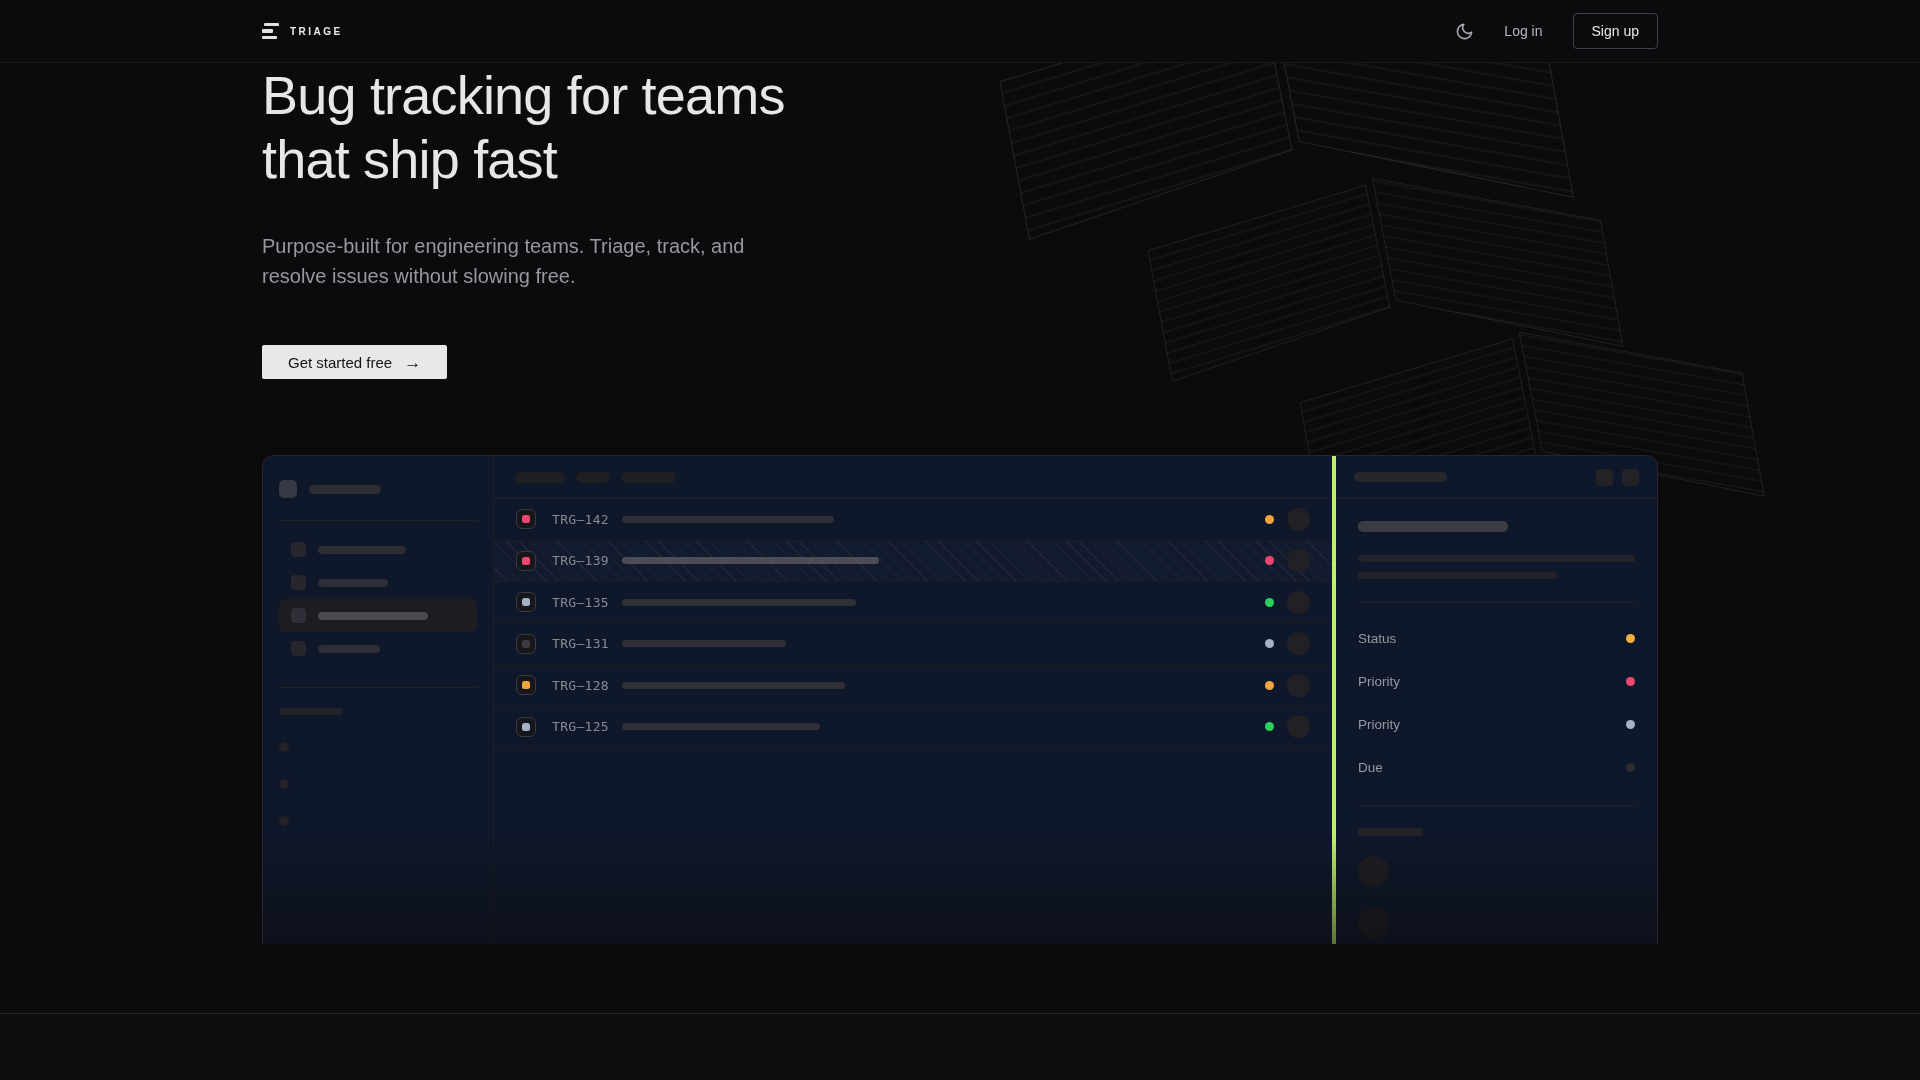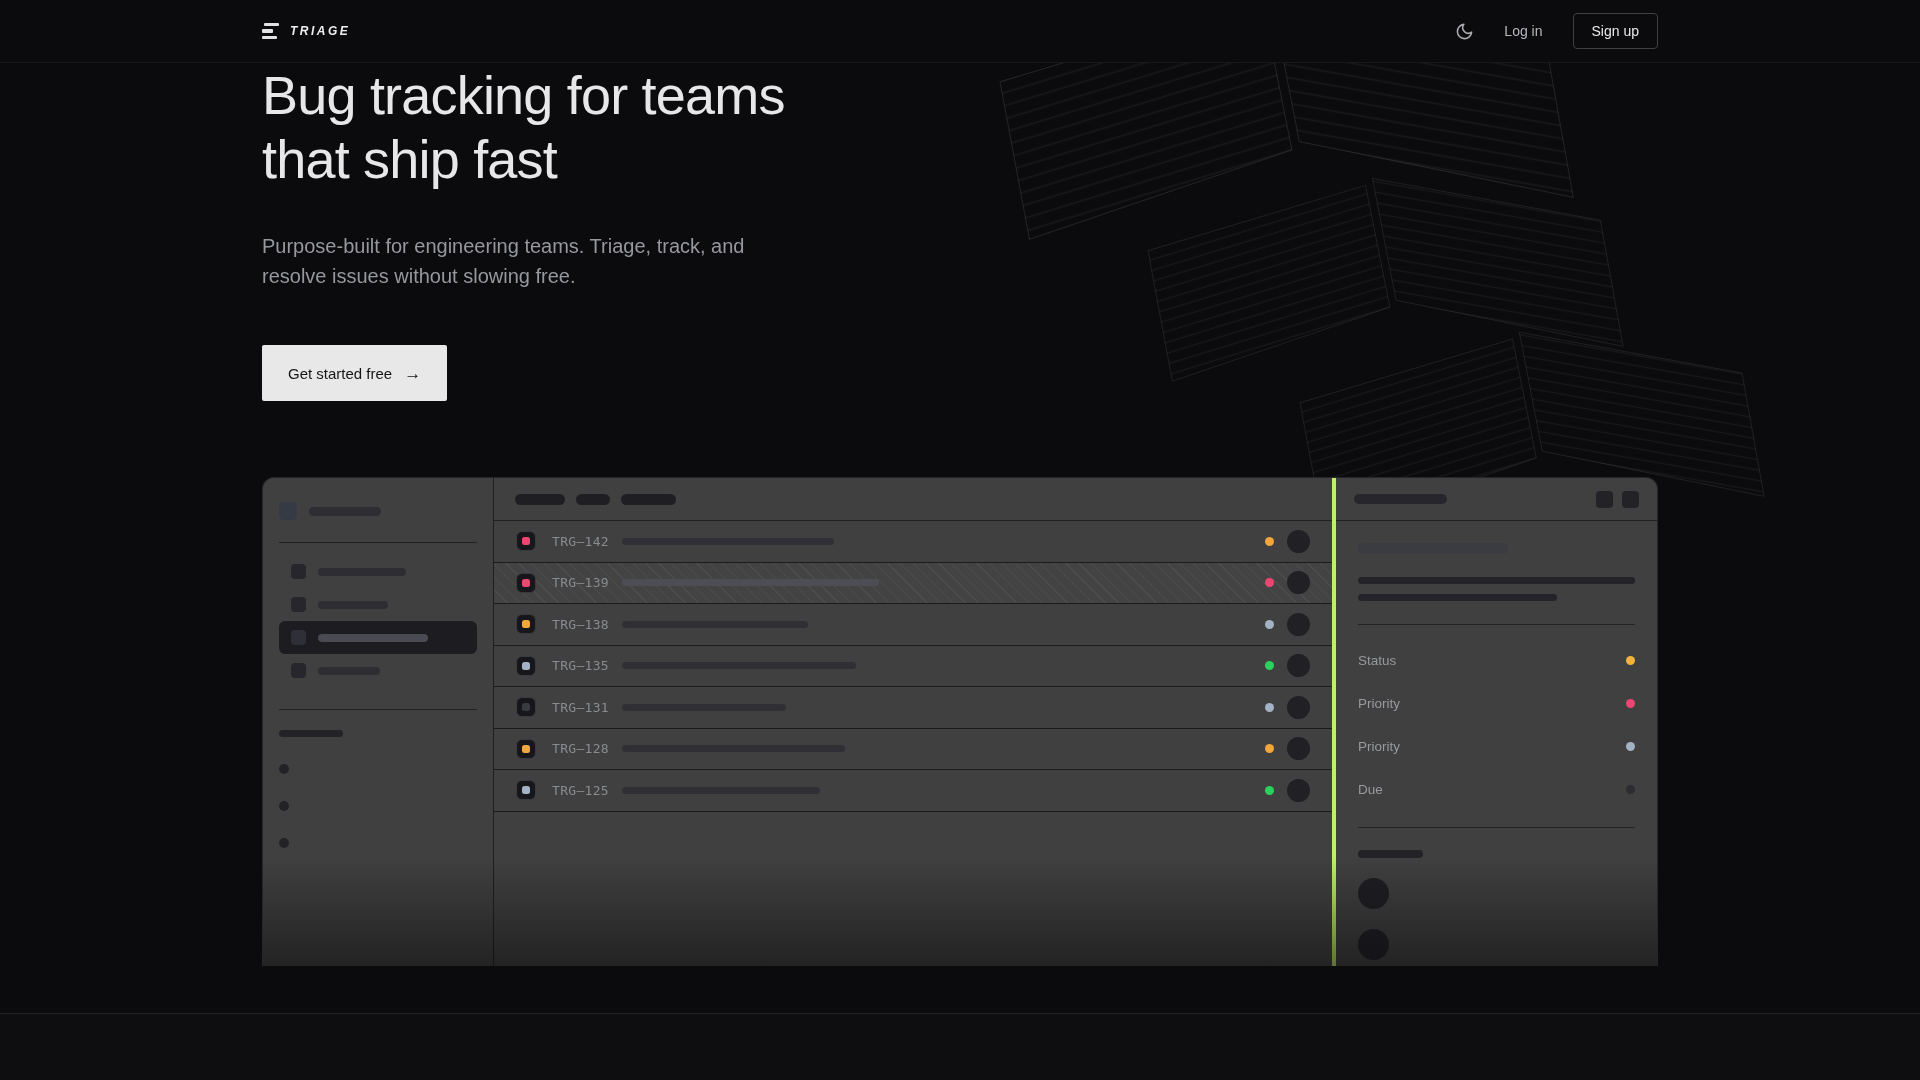--- a/index.html
+++ b/index.html
@@ -18,50 +18,50 @@
     background:#0b0b0d;
     border-bottom:1px solid rgba(255,255,255,0.055);
   }
   .nav .container { height:100%; display:flex; align-items:center; justify-content:space-between; }
   .brand { display:flex; align-items:center; gap:11px; }
   .brand-icon { display:flex; flex-direction:column; gap:3px; width:17px; }
   .brand-icon span { height:3.5px; background:#e2e2e4; border-radius:1px; }
   .brand-icon span:nth-child(1){ width:15px; margin-left:2px; }
   .brand-icon span:nth-child(2){ width:11px; }
   .brand-icon span:nth-child(3){ width:15px; }
-  .brand-name { font-size:12px; font-weight:700; letter-spacing:2.5px; color:#ececee;font-style:italic; }
+  .brand-name { font-size:10px; font-weight:700; letter-spacing:2.5px; color:#ececee; }
   .nav-right { display:flex; align-items:center; gap:30px; }
   .theme-btn { width:20px; height:20px; display:flex; align-items:center; justify-content:center; cursor:pointer; }
   .login { font-size:14px; color:#b4b7bb; cursor:pointer; }
   .signup {
     font-size:14px; color:#e9e9eb; background:transparent;
     border:1px solid #3f3f45; border-radius:4px; padding:9px 18px; cursor:pointer;
     font-family:"Liberation Sans", sans-serif;
   }
 
   
   .decor { position:absolute; top:0; left:0; width:1920px; height:560px; z-index:1; pointer-events:none; }
 
   
   .hero { position:relative; z-index:2; }
   .hero-title { font-size:54px; line-height:64px; font-weight:500; letter-spacing:-0.8px; color:#e7e7e9; }
   .hero-sub { margin-top:40px; font-size:20px; line-height:30px; color:#96989d; }
   .cta {
     margin-top:54px; display:inline-flex; align-items:center; gap:12px;
     background:#e8e8e8; color:#151517; border:none; border-radius:2px;
-    height:56px; padding:6px 26px; font-size:15px; font-weight:500; cursor:pointer;
+    height:34px; padding:6px 26px; font-size:15px; font-weight:500; cursor:pointer;
     font-family:"Liberation Sans", sans-serif;
   }
   .cta .arrow { font-size:17px; line-height:1; }
 
   
   .mock-wrap { position:relative; z-index:2; }
   .mockup {
     margin-top:76px; height:489px;
-    background:#404040; border:1px solid #26262a; border-bottom:none;
+    background:#0f172a; border:1px solid #26262a; border-bottom:none;
     border-radius:12px 12px 0 0;
     display:grid; grid-template-columns:231px 1fr 325px;
     position:relative; overflow:hidden;text-align:center;
   }
   .mockup::after{
     content:""; position:absolute; inset:auto 0 0 0; height:110px;
     background:linear-gradient(180deg, rgba(11,11,13,0) 0%, rgba(11,11,13,0.55) 100%);
     pointer-events:none;
   }
   
@@ -238,30 +238,20 @@
     <span class="chip">
                 <span class="chip-dot" style="background: rgb(238, 70, 114);"></span>
               </span>
     <span class="row-id">TRG–139</span>
     <span class="row-bar" style="width: 257px;"></span>
     <span class="row-spacer"></span>
     <span class="status-dot" style="background: rgb(238, 70, 114);"></span>
     <span class="row-avatar"></span>
   </div>
 
-  <div class="row">
-    <span class="chip">
-                <span class="chip-dot" style="background: rgb(242, 166, 60);"></span>
-              </span>
-    <span class="row-id">TRG–138</span>
-    <span class="row-bar" style="width: 186px;"></span>
-    <span class="row-spacer"></span>
-    <span class="status-dot" style="background: rgb(164, 178, 197);"></span>
-    <span class="row-avatar"></span>
-  </div>
 
   <div class="row">
     <span class="chip">
                 <span class="chip-dot" style="background: rgb(164, 178, 197);"></span>
               </span>
     <span class="row-id">TRG–135</span>
     <span class="row-bar" style="width: 234px;"></span>
     <span class="row-spacer"></span>
     <span class="status-dot" style="background: rgb(43, 209, 93);"></span>
     <span class="row-avatar"></span>

